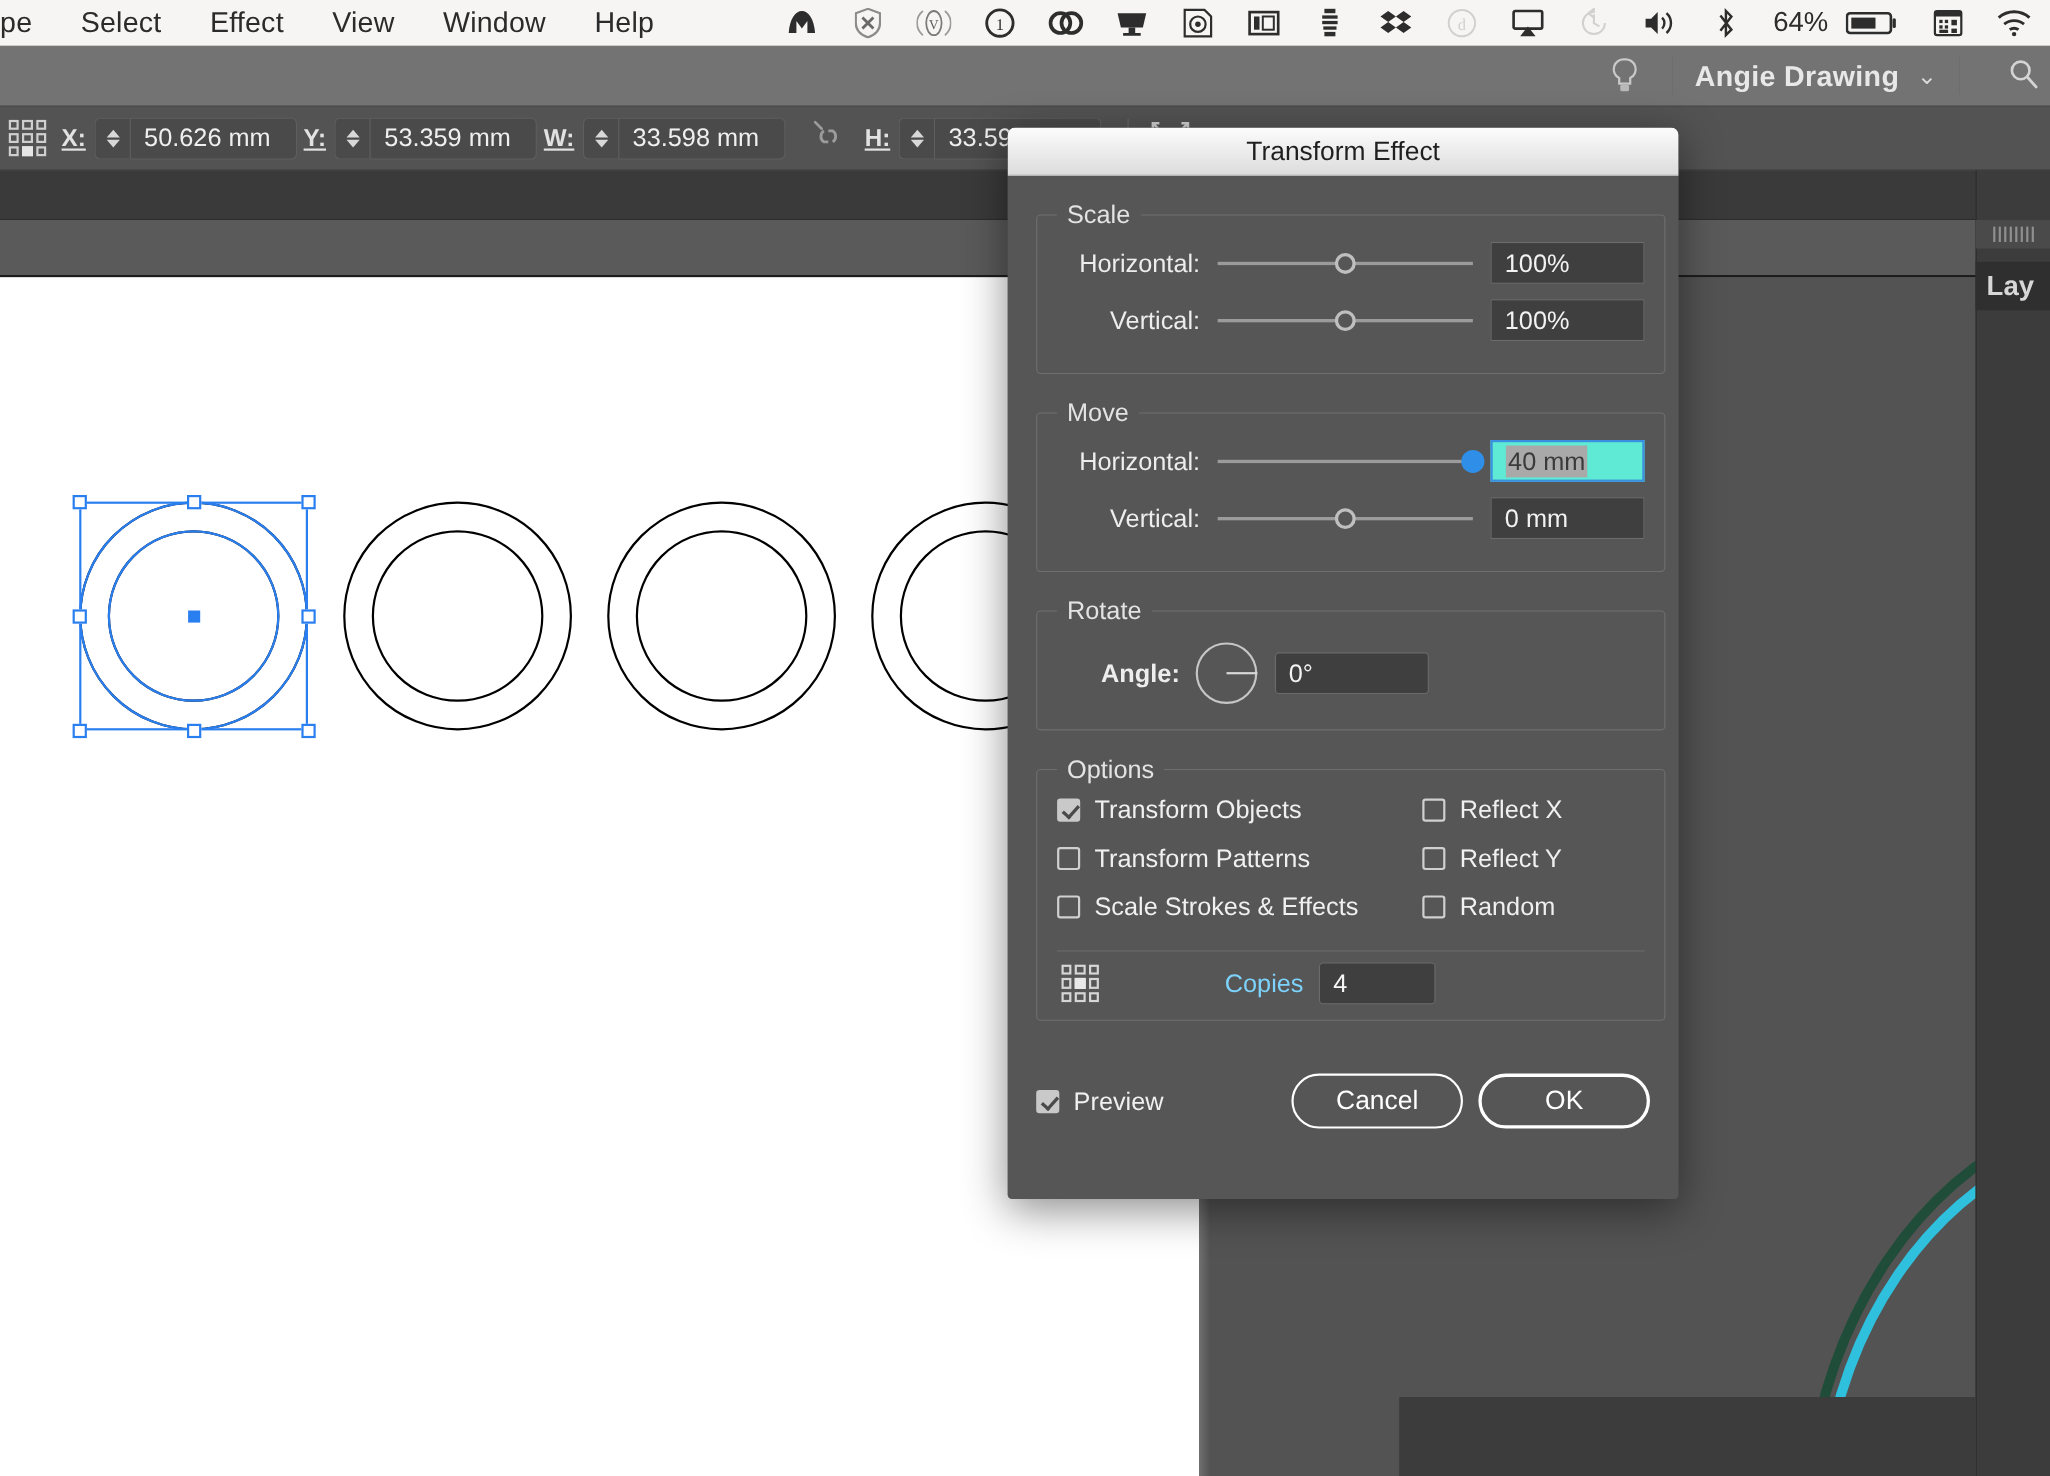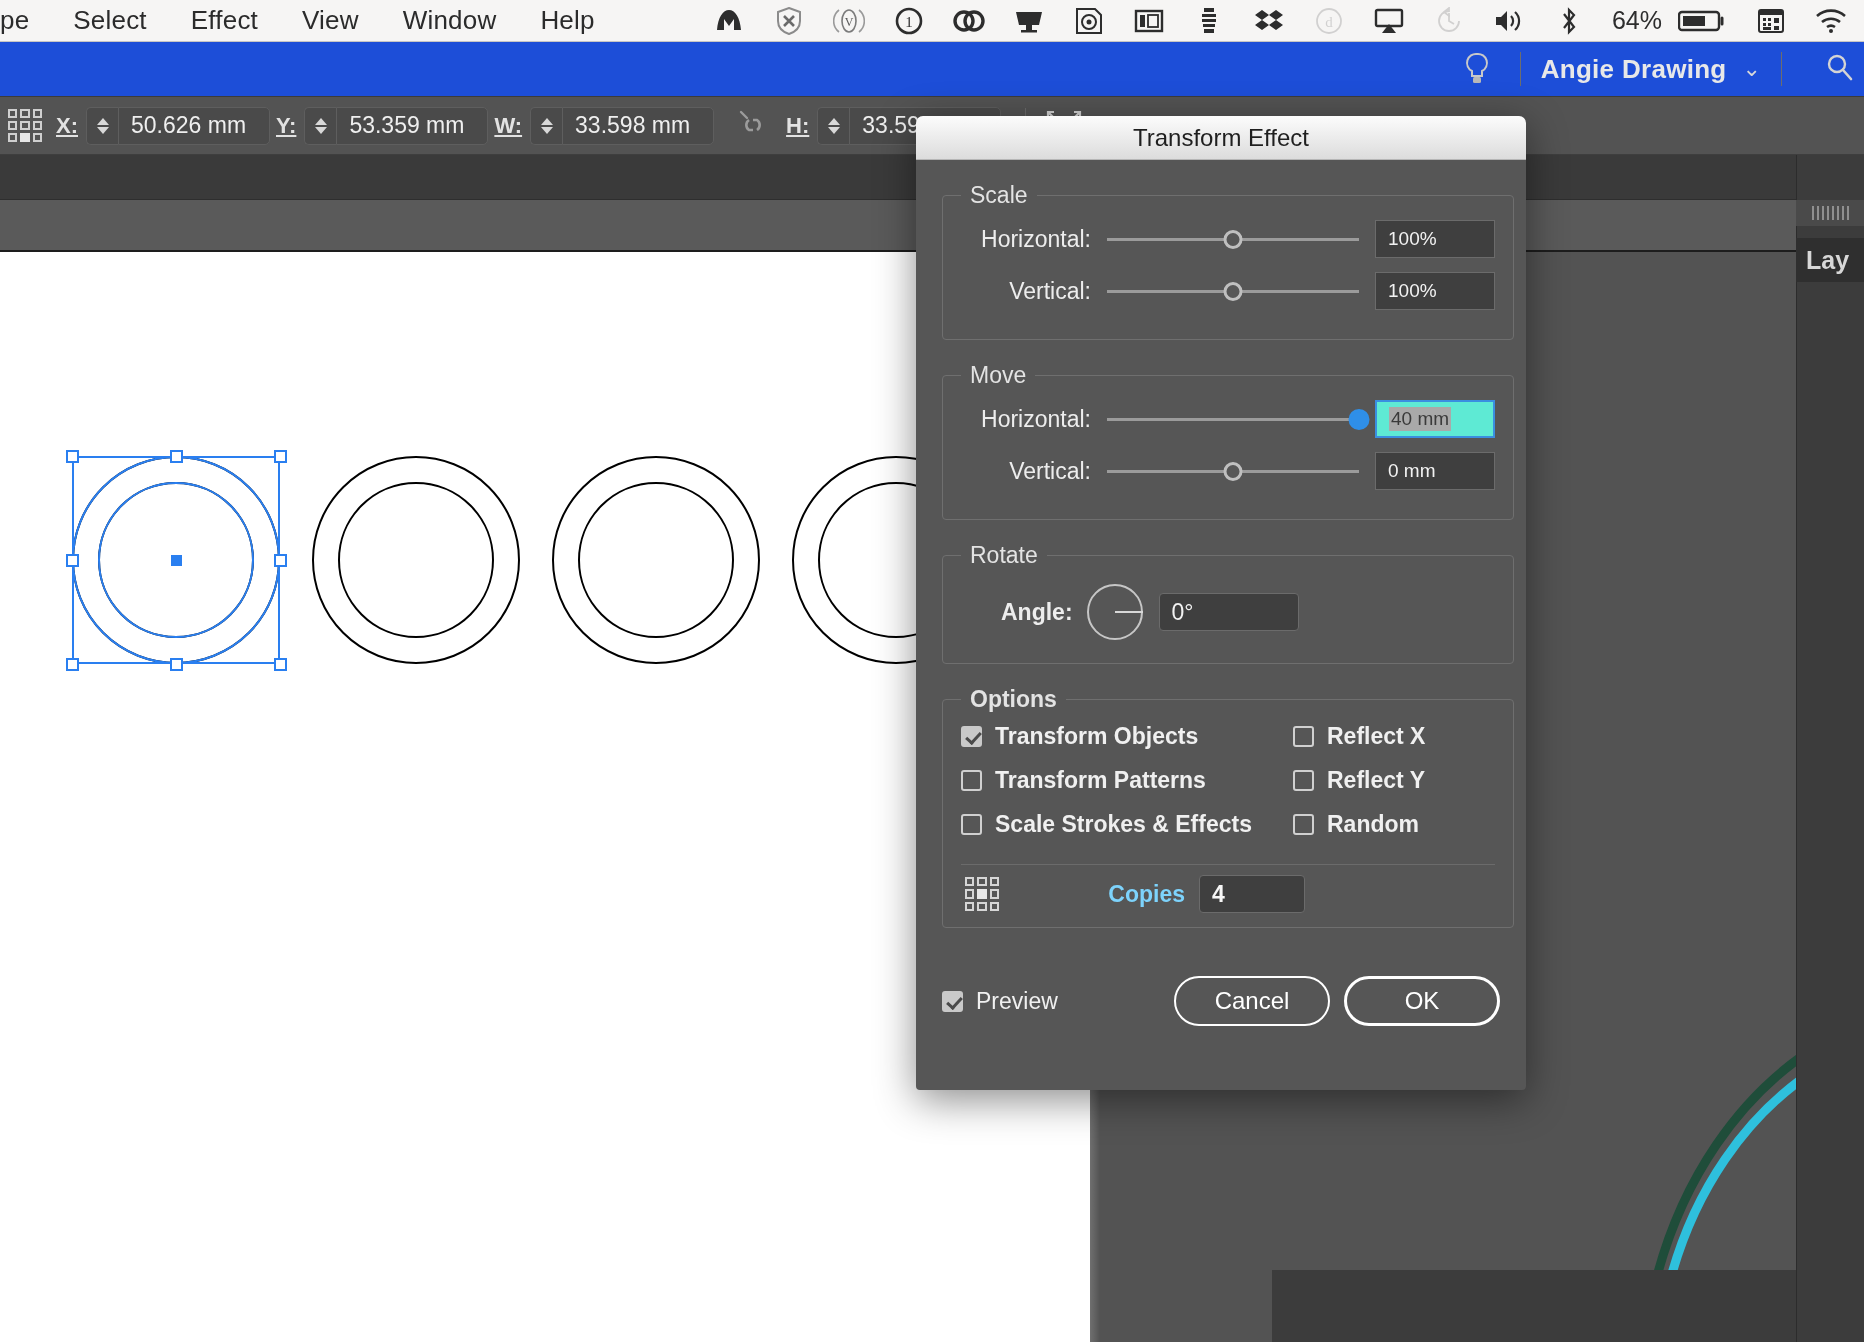--- a/index.html
+++ b/index.html
@@ -29,21 +29,21 @@
     padding-right: 16px;
   }
   .mb-icon { width: 34px; height: 30px; display: flex; align-items: center; justify-content: center; color: #2d2d2d; }
   .mb-icon svg { display: block; }
   .mb-icon.dim { opacity: .35; }
   .battery-pct { font-size: 25px; color: #2d2d2d; margin-right: -12px; }
 
   
   .appbar {
     position: absolute; left: 0; top: 42px; width: 1864px; height: 55px;
-    background: #1d4ed8;
+    background: #737373;
     display: flex; align-items: center; justify-content: flex-end;
     border-bottom: 1px solid #3b3b3b;
   }
   .appbar-inner { display: flex; align-items: center; }
   .bulb { width: 46px; display: flex; align-items: center; justify-content: center; }
   .vsep { width: 1px; height: 34px; background: #6d6d6d; margin: 0 20px; }
   .doc-title { font-size: 26px; font-weight: bold; color: #e8e8e8; letter-spacing: .3px; }
   .chev { margin-left: 16px; color: #d9d9d9; font-size: 22px; }
   .search-ic { margin-left: 22px; margin-right: 10px; }
 
@@ -162,24 +162,24 @@
 
   .slider { position: relative; flex: 1; height: 32px; display: flex; align-items: center; }
   .slider .track { position: absolute; left: 0; right: 0; height: 3px; background: #9b9b9b; }
   .thumb {
     position: absolute; width: 19px; height: 19px; border-radius: 50%;
     border: 3px solid #bfbfbf; background: #565656; transform: translateX(-50%);
   }
   .thumb.blue { background: #2f8fe8; border-color: #2f8fe8; width: 21px; height: 21px; }
 
   .valfield {
-    width: 120px; height: 38px; margin-left: 16px;
+    width: 140px; height: 38px; margin-left: 16px;
     background: #3f3f3f; border: 1px solid #6b6b6b; border-radius: 0;
     display: flex; align-items: center; padding: 0 12px;
-    color: #f2f2f2; font-size: 19px;
+    color: #f2f2f2; font-size: 23px;
   }
   .valfield.focused {
     background: #5eead4; border: 2px solid #3a8fe0; color: #3f3f3f;
   }
   .valfield.focused .seltext { background: #a9a9a9; color: #3a3a3a; padding: 1px 2px; }
 
   .angle-row { display: flex; align-items: center; height: 78px; padding-left: 40px; }
   .angle-lbl { font-size: 23px; color: #ededed; margin-right: 14px; font-weight: bold; }
   .dial {
     width: 56px; height: 56px; border-radius: 50%; border: 2px solid #c6c6c6;
@@ -574,21 +574,21 @@
         <legend>Rotate</legend>
         <div class="angle-row">
           <div class="angle-lbl">Angle:</div>
           <div class="dial">
               <div class="needle"></div>
             </div>
           <div class="anglefield">0°</div>
         </div>
       </fieldset>
 
-      <fieldset class="grp" style="padding-bottom:10px;font-weight:bold;">
+      <fieldset class="grp" style="padding-bottom:10px;">
         <legend>Options</legend>
 
         <div class="opt-grid">
           <div class="opt-col left">
             <div class="cbrow">
               <span class="cbox checked"></span>
               <span class="cb-lbl">Transform Objects</span>
             </div>
             <div class="cbrow">
               <span class="cbox"></span>

